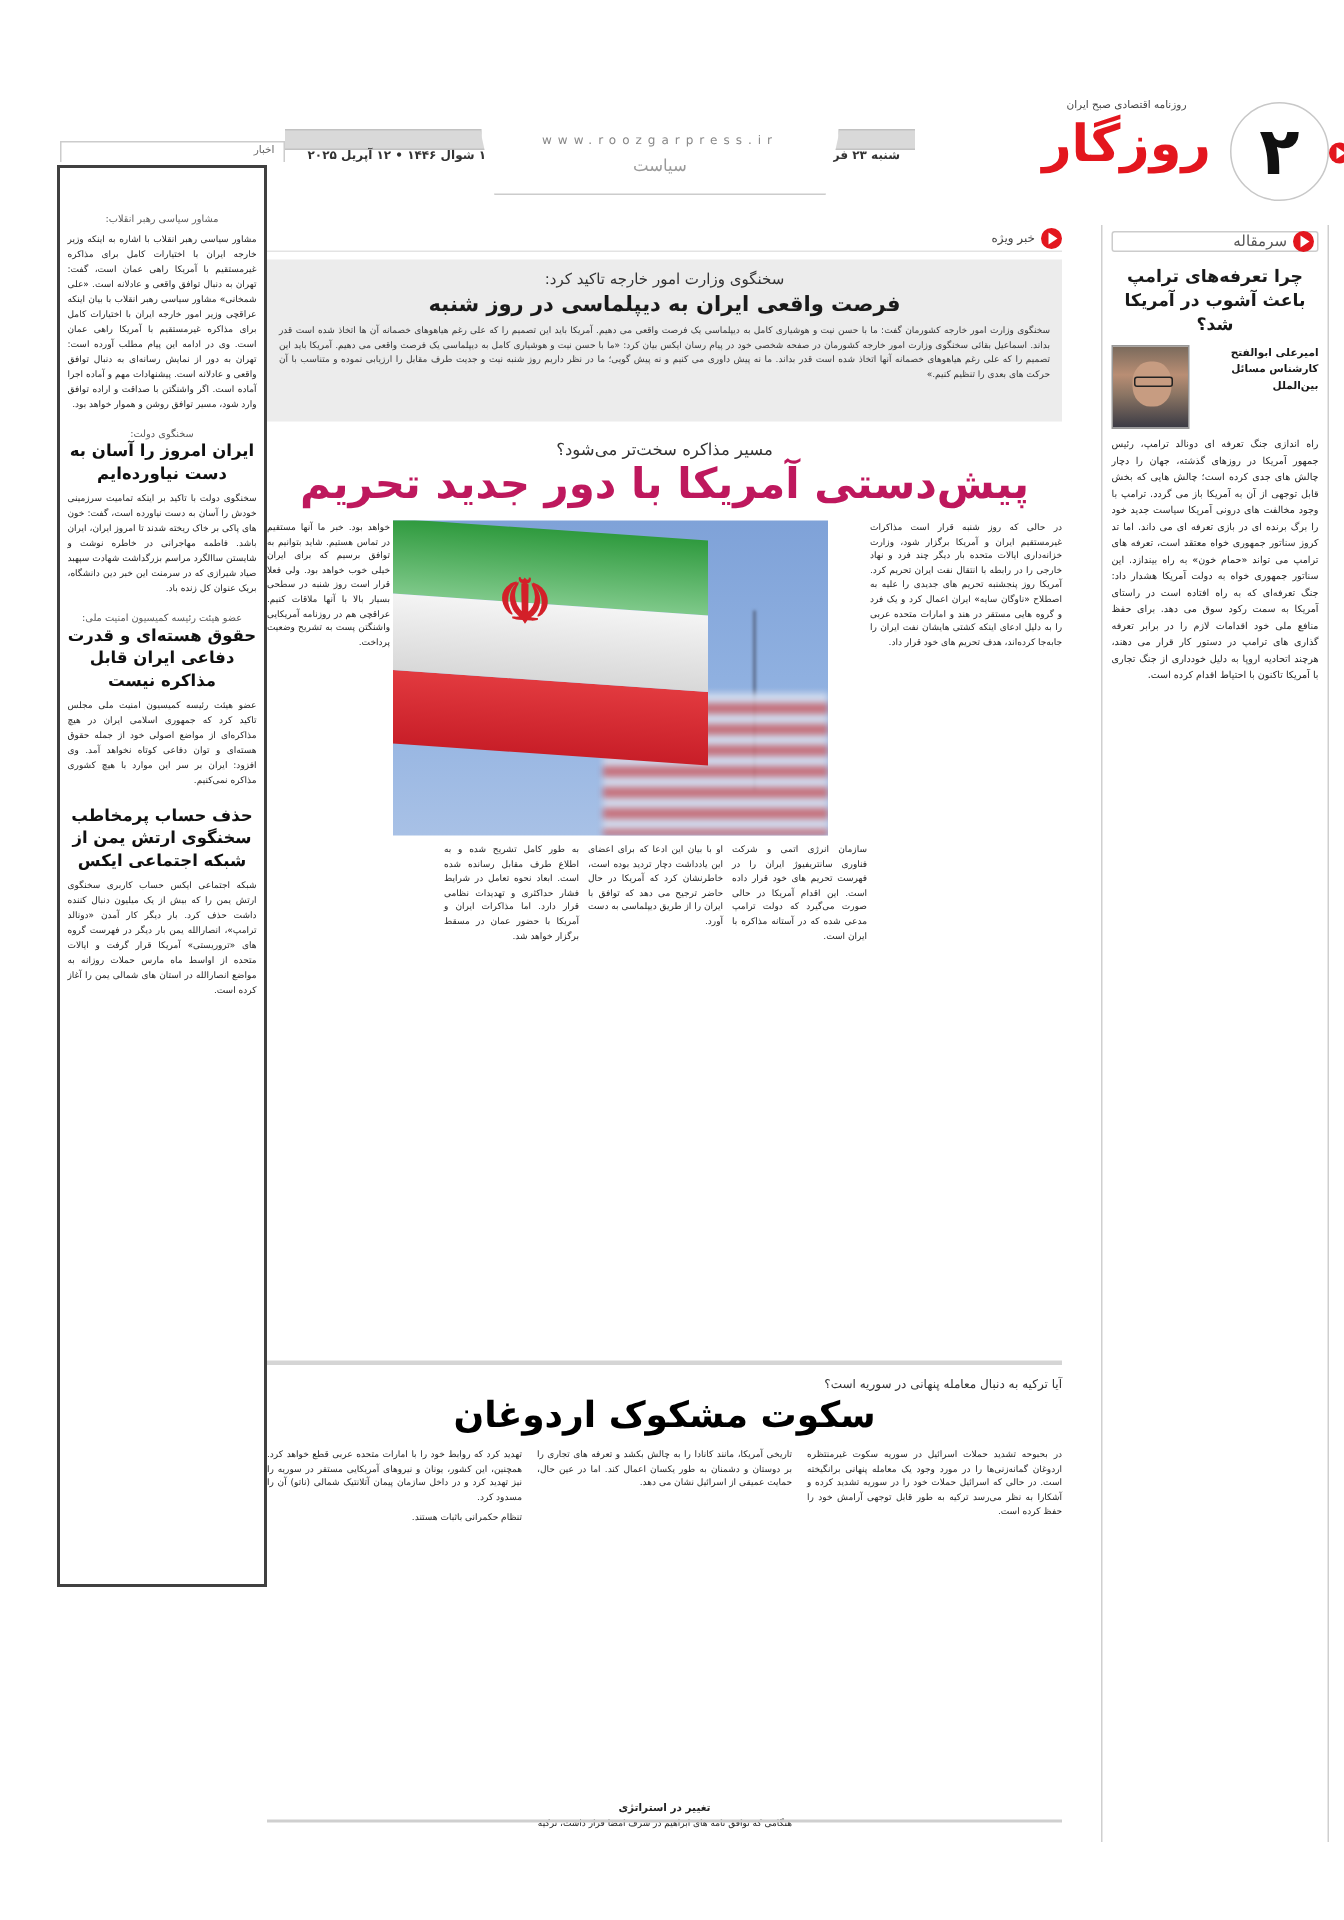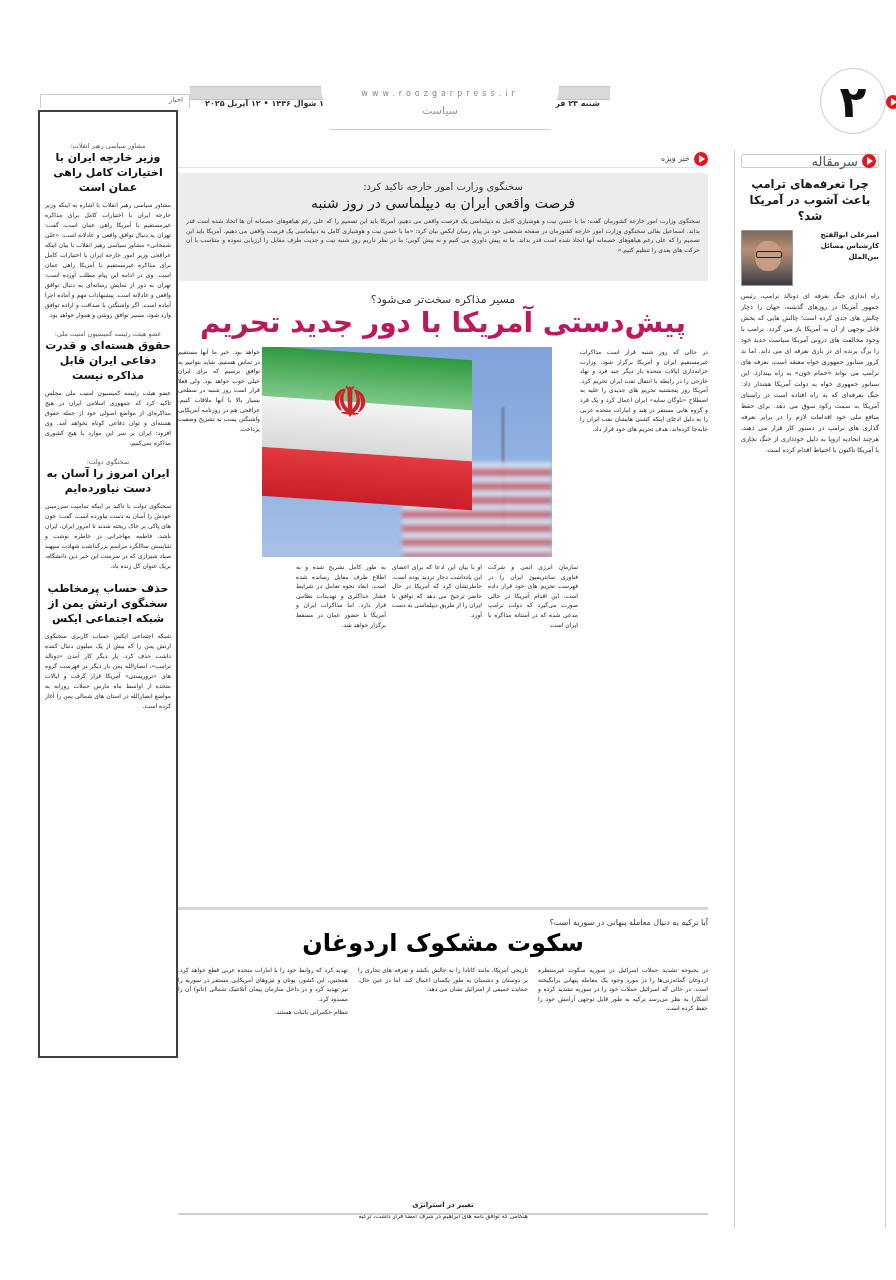--- a/index.html
+++ b/index.html
@@ -28,35 +28,35 @@
 
   
   .left-col { position: absolute; left: 38px; top: 110px; width: 140px; height: 948px; border: 2px solid #404040; padding: 22px 5px; }
   .kicker { font-size: 6.5px; color: #555; text-align: center; margin-top: 8px; }
   .headline-sm { font-size: 11px; font-weight: bold; text-align: center; line-height: 15px; color: #111; }
   .body-sm { font-size: 6px; line-height: 10px; color: #222; text-align: justify; margin-top: 5px; }
 
   
   .right-col { position: absolute; right: 10px; top: 150px; width: 152px; height: 1078px; border-right: 1px solid #cfcfcf; border-left: 1px solid #cfcfcf; padding: 4px 6px; }
   .col-tag { display: flex; align-items: center; gap: 4px; border: 1px solid #ccc; border-radius: 2px; height: 14px; padding: 0 2px; justify-content: flex-start; }
-  .col-tag-label { font-size: 13px; color: #555; }
+  .col-tag-label { font-size: 10px; color: #555; }
   .ed-title { font-size: 11.5px; font-weight: bold; text-align: center; line-height: 16px; margin-top: 8px; }
   .author-block { display: flex; gap: 5px; margin-top: 6px; }
   .author-photo { width: 52px; height: 56px; background: linear-gradient(180deg,#7a6a5c 0%,#b98e74 35%,#8a7463 60%,#3b3b45 100%); border: 1px solid #999; flex: none; position: relative; }
   .author-photo::before { content: ""; position: absolute; left: 13px; top: 10px; width: 26px; height: 30px; border-radius: 45%; background: #c79c81; }
   .author-photo::after { content: ""; position: absolute; left: 14px; top: 20px; width: 24px; height: 5px; border: 1px solid #222; border-radius: 2px; }
   .author-name { font-size: 7px; font-weight: bold; line-height: 11px; }
 
   
   .center { position: absolute; left: 178px; top: 150px; width: 530px; }
   .special-tag { display: flex; align-items: center; gap: 4px; height: 18px; border-bottom: 1px solid #e3e3e3; padding-right: 0; }
   .special-label { font-size: 8px; color: #444; }
   .news-box { background: #ececec; padding: 8px 8px 6px; margin-top: 5px; height: 108px; }
   .news-kicker { font-size: 10px; color: #333; text-align: center; }
-  .news-title { font-size: 14px; font-weight: normal; text-align: center; margin-top: 3px; }
+  .news-title { font-size: 14px; font-weight: bold; text-align: center; margin-top: 3px; }
   .news-body { font-size: 6px; line-height: 9.5px; color: #333; text-align: justify; margin-top: 5px; }
 
   .main-kicker { font-size: 11px; text-align: center; color: #333; margin-top: 12px; }
   .main-title { font-size: 28px; font-weight: bold; text-align: center; color: #be185d; margin-top: 0; letter-spacing: -0.5px; }
   .main-body { position: relative; height: 560px; margin-top: 8px; }
   .photo { position: absolute; left: 84px; top: 0; width: 290px; height: 210px; overflow: hidden; background: linear-gradient(180deg,#7fa2d8 0%,#8fb0e0 50%,#a8c1e6 100%); }
   .flag { position: absolute; left: 0; top: 6px; width: 210px; height: 150px; transform: skewY(4deg); }
   .flag .g { height: 33%; background: linear-gradient(180deg,#2f9a3e,#7fc98a); }
   .flag .w { height: 34%; background: linear-gradient(180deg,#f4f4f4,#d8d8d8); position: relative; }
   .flag .r { height: 33%; background: linear-gradient(180deg,#e23a3f,#c81e28); }
@@ -71,48 +71,51 @@
   .sub-title { font-size: 24px; font-weight: bold; text-align: center; color: #000; margin-top: 2px; }
   .sub-body { position: relative; height: 290px; margin-top: 8px; }
   .subhead { font-size: 7px; font-weight: bold; text-align: center; color: #222; }
   .bottom-rule { position: absolute; left: 178px; top: 1213px; width: 530px; height: 2px; background: #cfcfcf; }
 </style>
 </head>
 <body>
 
 <div class="masthead">
   <div class="page-num">۲</div>
+  <div class="logo-wrap">
+    <div class="tagline">روزنامه اقتصادی صبح ایران</div>
+    <div class="logo">روزگار</div>
+  </div>
   <div class="date-bar"></div>
   <div class="date-text date-right">شنبه ۲۳ فروردین ۱۴۰۴ • شماره پیاپی ۳۹۰۵</div>
   <div class="date-text date-left">۱۳ شوال ۱۴۴۶ • ۱۲ آپریل ۲۰۲۵</div>
   <div class="url-box">
     <div class="url-text">www.roozgarpress.ir</div>
     <div class="section-text">سیاست</div>
   </div>
   <div class="left-tab">
     <span class="left-tab-label">اخبار</span>
   </div>
   <span class="red-marker left-tab-dot"></span>
 </div>
 
 <div class="left-col">
   <div>
     <div class="kicker">مشاور سیاسی رهبر انقلاب:</div>
-    <div class="headline-sm">وزیر خارجه ایران با اختیارات کامل راهی عمان است</div>
     <div class="body-sm">مشاور سیاسی رهبر انقلاب با اشاره به اینکه وزیر خارجه ایران با اختیارات کامل برای مذاکره غیرمستقیم با آمریکا راهی عمان است، گفت: تهران به دنبال توافق واقعی و عادلانه است. «علی شمخانی» مشاور سیاسی رهبر انقلاب با بیان اینکه عراقچی وزیر امور خارجه ایران با اختیارات کامل برای مذاکره غیرمستقیم با آمریکا راهی عمان است. وی در ادامه این پیام مطلب آورده است: تهران به دور از نمایش رسانه‌ای به دنبال توافق واقعی و عادلانه است. پیشنهادات مهم و آماده اجرا آماده است. اگر واشنگتن با صداقت و اراده توافق وارد شود، مسیر توافق روشن و هموار خواهد بود.</div>
+  </div>
+  <div style="margin-top:10px;">
+    <div class="kicker">سخنگوی دولت:</div>
+    <div class="headline-sm">ایران امروز را آسان به دست نیاورده‌ایم</div>
+    <div class="body-sm">سخنگوی دولت با تاکید بر اینکه تمامیت سرزمینی خودش را آسان به دست نیاورده است، گفت: خون های پاکی بر خاک ریخته شدند تا امروز ایران، ایران باشد. فاطمه مهاجرانی در خاطره نوشت و شایستن ساالگرد مراسم بزرگداشت شهادت سپهبد صیاد شیرازی که در سرمنت این خبر دین دانشگاه، بریک عنوان کل زنده باد.</div>
   </div>
   <div style="margin-top:10px;">
     <div class="kicker">عضو هیئت رئیسه کمیسیون امنیت ملی:</div>
     <div class="headline-sm">حقوق هسته‌ای و قدرت دفاعی ایران قابل مذاکره نیست</div>
     <div class="body-sm">عضو هیئت رئیسه کمیسیون امنیت ملی مجلس تاکید کرد که جمهوری اسلامی ایران در هیچ مذاکره‌ای از مواضع اصولی خود از جمله حقوق هسته‌ای و توان دفاعی کوتاه نخواهد آمد. وی افزود: ایران بر سر این موارد با هیچ کشوری مذاکره نمی‌کنیم.</div>
-  </div>
-  <div style="margin-top:10px;">
-    <div class="kicker">سخنگوی دولت:</div>
-    <div class="headline-sm">ایران امروز را آسان به دست نیاورده‌ایم</div>
-    <div class="body-sm">سخنگوی دولت با تاکید بر اینکه تمامیت سرزمینی خودش را آسان به دست نیاورده است، گفت: خون های پاکی بر خاک ریخته شدند تا امروز ایران، ایران باشد. فاطمه مهاجرانی در خاطره نوشت و شایستن ساالگرد مراسم بزرگداشت شهادت سپهبد صیاد شیرازی که در سرمنت این خبر دین دانشگاه، بریک عنوان کل زنده باد.</div>
   </div>
   <div style="margin-top:10px;">
     <div class="headline-sm">حذف حساب پرمخاطب سخنگوی ارتش یمن از شبکه اجتماعی ایکس</div>
     <div class="body-sm">شبکه اجتماعی ایکس حساب کاربری سخنگوی ارتش یمن را که بیش از یک میلیون دنبال کننده داشت حذف کرد. بار دیگر کار آمدن «دونالد ترامپ»، انصارالله یمن بار دیگر در فهرست گروه های «تروریستی» آمریکا قرار گرفت و ایالات متحده از اواسط ماه مارس حملات روزانه به مواضع انصارالله در استان های شمالی یمن را آغاز کرده است.</div>
   </div>
 </div>
 
 <div class="right-col">
   <div class="col-tag">
     <span class="red-marker"></span>

